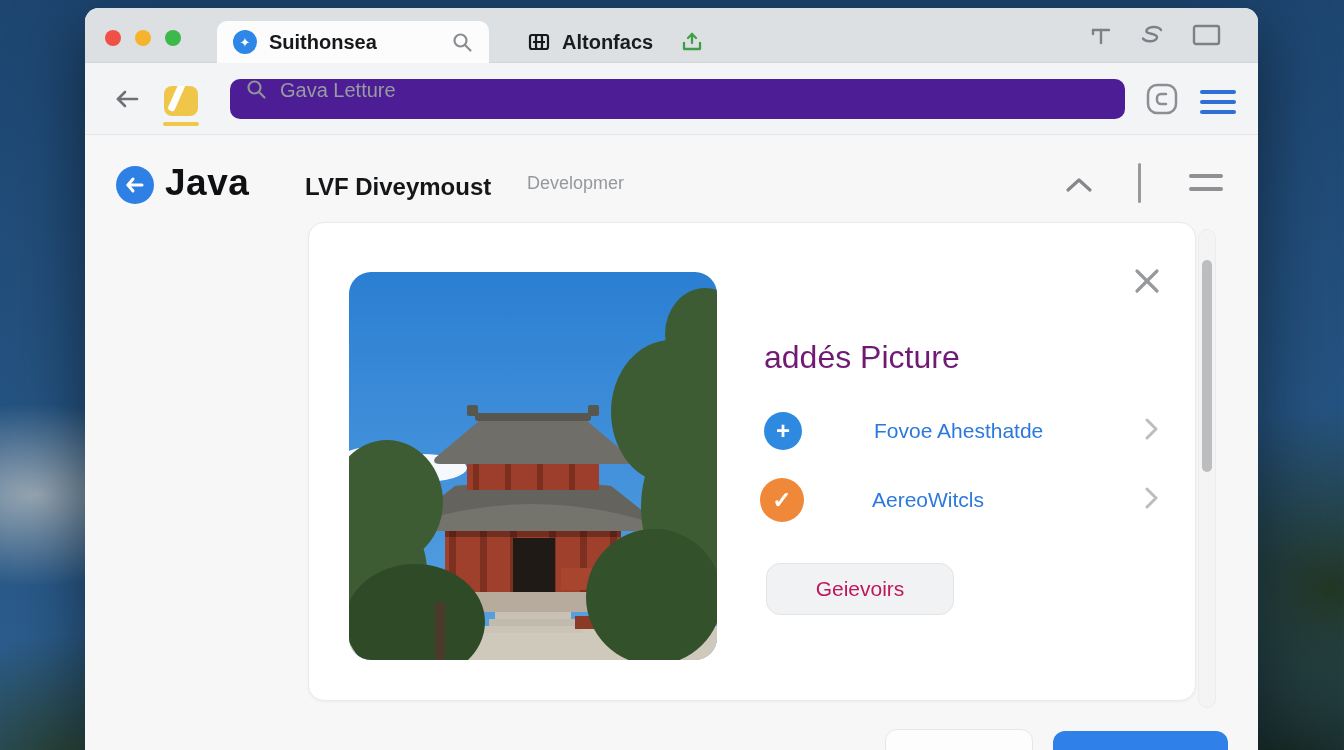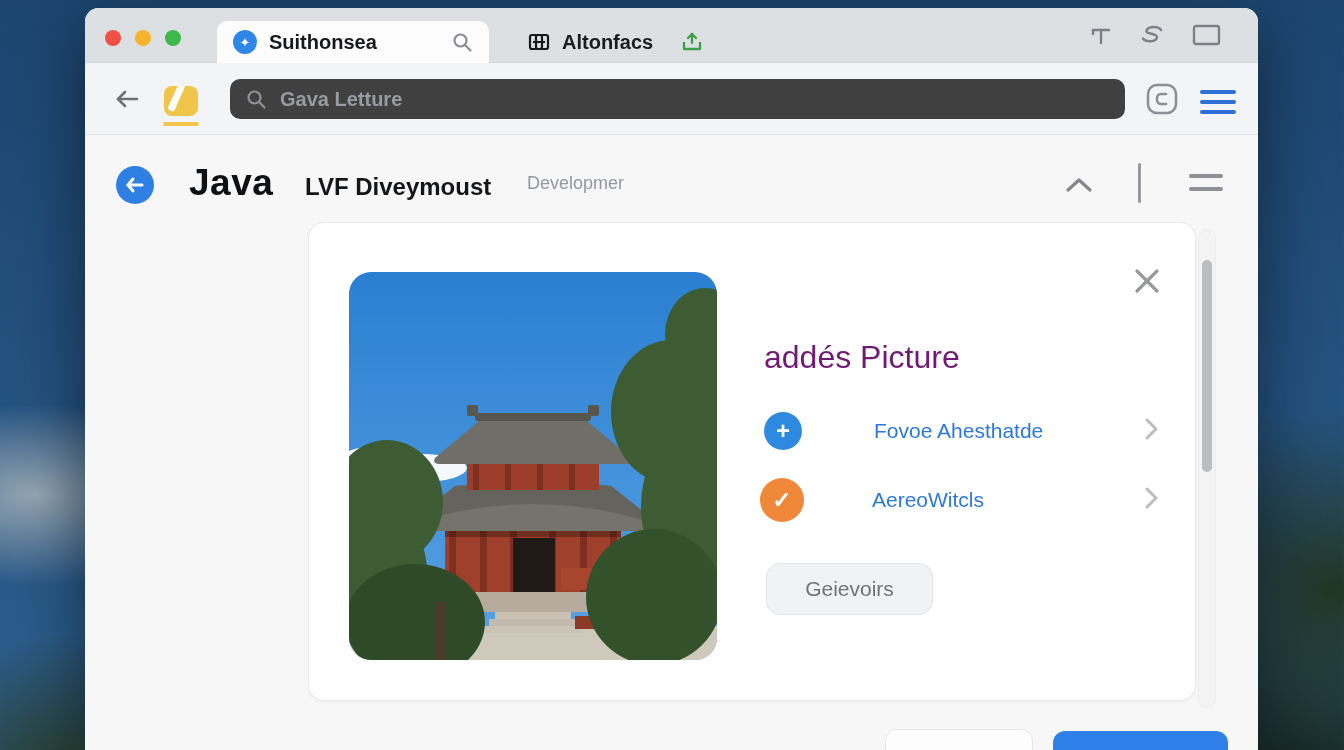--- a/index.html
+++ b/index.html
@@ -46,33 +46,33 @@
   .winctrl { position:absolute; right:36px; top:14px; display:flex; gap:24px; align-items:center; }
 
   
   .toolbar { position:absolute; left:0; top:55px; right:0; height:72px; background:#f3f4f6; border-bottom:1px solid #e3e4e6; }
   .back-btn { position:absolute; left:28px; top:24px; }
   .appicon { position:absolute; left:79px; top:23px; width:34px; height:30px; border-radius:8px; background:#f0c64a; overflow:hidden; }
   .appicon:after { content:""; position:absolute; left:9px; top:-4px; width:7px; height:30px; background:#fff; transform:rotate(24deg); border-radius:3px; }
   .appicon-bar { position:absolute; left:78px; top:59px; width:36px; height:4px; border-radius:2px; background:#f2c64b; }
   .urlfield {
     position:absolute; left:145px; right:133px; top:16px; height:40px;
-    background:#404040; border-radius:10px; display:flex; align-items:center; padding:0 16px; gap:13px;font-weight:bold;
+    background:#4c1d95; border-radius:10px; display:flex; align-items:flex-start; padding:0 16px; gap:13px;
   }
   .url-text { font-size:20px; color:#989ba0; }
   .tabsbtn { position:absolute; right:78px; top:18px; }
   .menu-btn { position:absolute; right:22px; top:27px; width:36px; display:flex; flex-direction:column; gap:6px; }
   .menu-btn i { display:block; height:4px; border-radius:2px; background:#2f6fd6; }
 
   
   .content { position:absolute; left:0; top:128px; right:0; bottom:0; background:#f7f7f8; }
 
   .hdr-back { position:absolute; left:31px; top:30px; width:38px; height:38px; border-radius:50%;
     background:#2e80e4; display:flex; align-items:center; justify-content:center; }
-  .page-title { position:absolute; left:80px; top:26px; font-size:37px; font-weight:700; color:#0f1012; letter-spacing:.5px;margin-left:24px; }
+  .page-title { position:absolute; left:80px; top:26px; font-size:37px; font-weight:700; color:#0f1012; letter-spacing:.5px; }
   .nav-tab1 { position:absolute; left:220px; top:37px; font-size:24px; font-weight:700; color:#151618; }
   .nav-tab2 { position:absolute; left:442px; top:37px; font-size:18px; color:#95989c; }
   .hdr-chevron { position:absolute; left:978px; top:40px; }
   .hdr-pipe { position:absolute; left:1053px; top:27px; width:3px; height:40px; background:#97999d; border-radius:2px; }
   .hdr-eq { position:absolute; left:1104px; top:38px; width:34px; display:flex; flex-direction:column; gap:9px; }
   .hdr-eq i { display:block; height:4px; background:#8e9094; border-radius:2px; }
 
   
   .modal { position:absolute; left:223px; top:86px; width:888px; height:479px; background:#fff;
     border:1px solid #e9eaec; border-radius:16px; box-shadow:0 1px 3px rgba(0,0,0,.05); }
@@ -84,23 +84,23 @@
   .opt-row.r1 { top:189px; }
   .opt-row.r2 { top:255px; left:451px; }
   .opt-circle { border-radius:50%; color:#fff; display:flex; align-items:center; justify-content:center; flex:none; }
   .opt-circle.blue { width:38px; height:38px; background:#2e8ae0; font-size:24px; font-weight:700; margin-right:28px; }
   .opt-circle.orange { width:44px; height:44px; background:#f0883a; font-size:23px; font-weight:700; margin-right:24px; }
   .opt-label { font-size:21px; font-weight:500; color:#2c79dd;margin-left:44px; }
   .opt-chev { position:absolute; }
   .opt-chev.c1 { left:836px; top:194px; }
   .opt-chev.c2 { left:836px; top:263px; }
 
-  .ghost-btn { position:absolute; left:457px; top:340px; width:167px; height:52px; background:#f1f2f3;
+  .ghost-btn { position:absolute; left:457px; top:340px; width:188px; height:52px; background:#f1f2f3;
     border:1px solid #e3e4e6; border-radius:14px; display:flex; align-items:center; justify-content:center;
-    font-size:21px; color:#737373; }
+    font-size:21px; color:#be185d; }
 
   
   .scroll-track { position:absolute; left:1113px; top:93px; width:18px; height:479px; background:#f4f4f5;
     border:1px solid #ececee; border-radius:9px; }
   .scroll-thumb { position:absolute; left:3px; top:30px; width:10px; height:212px; background:#bcbdbe; border-radius:5px; }
 
   
   .btn-outline { position:absolute; left:800px; top:593px; width:148px; height:44px; background:#fdfdfe;
     border:1px solid #e5e6e8; border-radius:12px; }
   .btn-primary { position:absolute; left:968px; top:595px; width:175px; height:44px; background:#2f80e8; border-radius:12px; }

